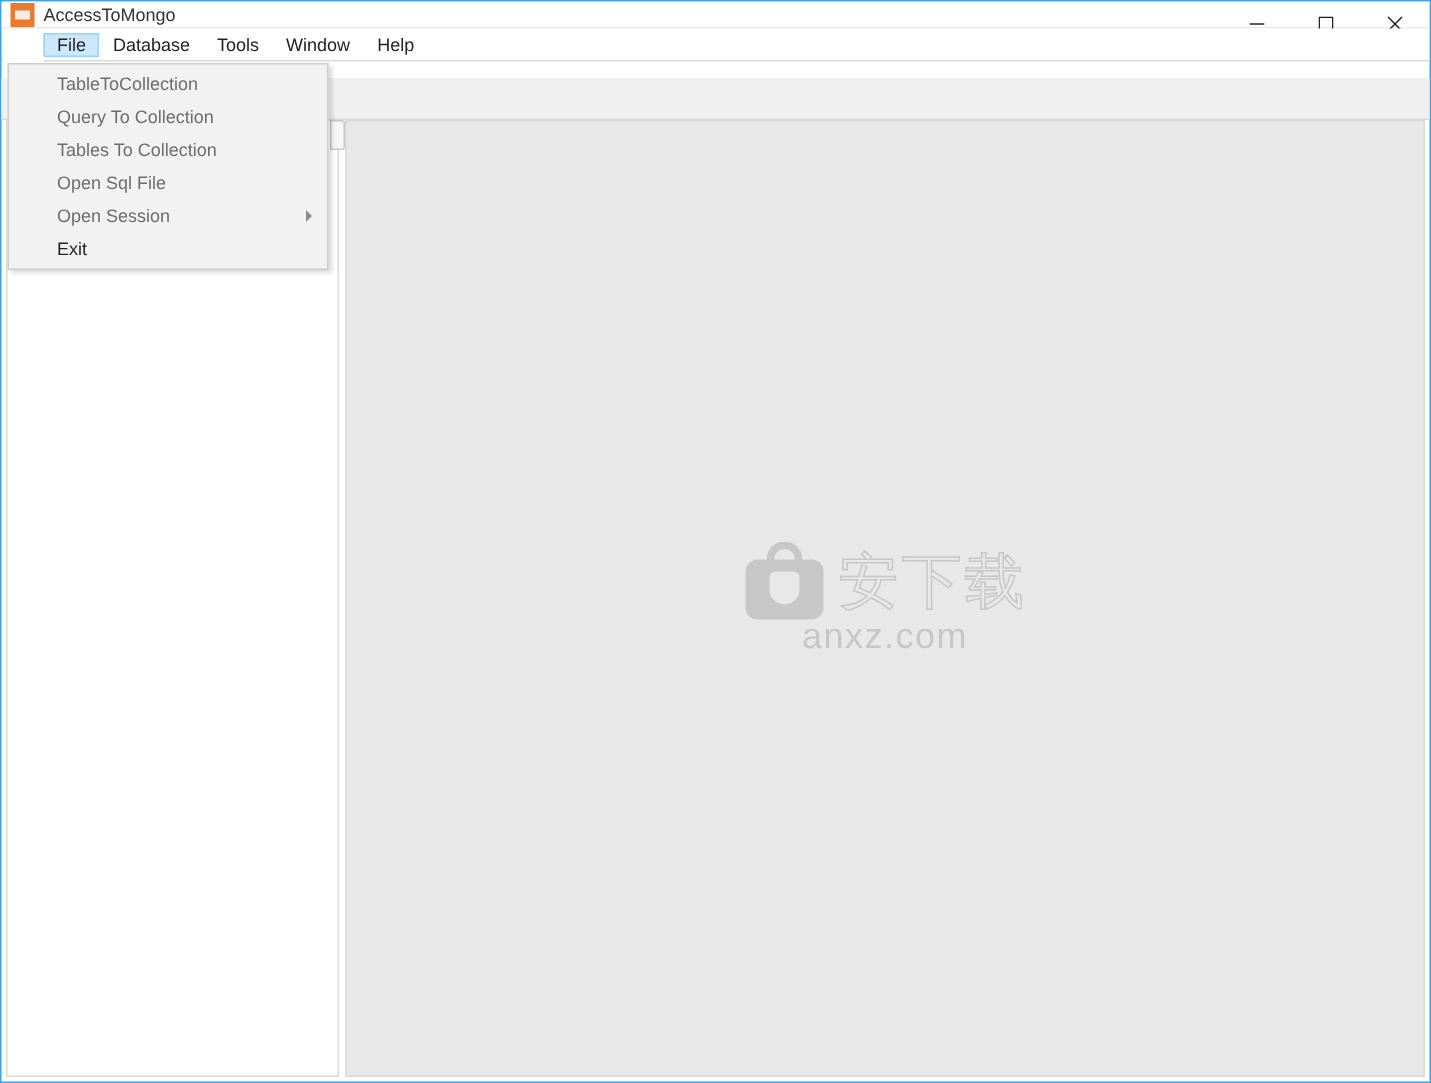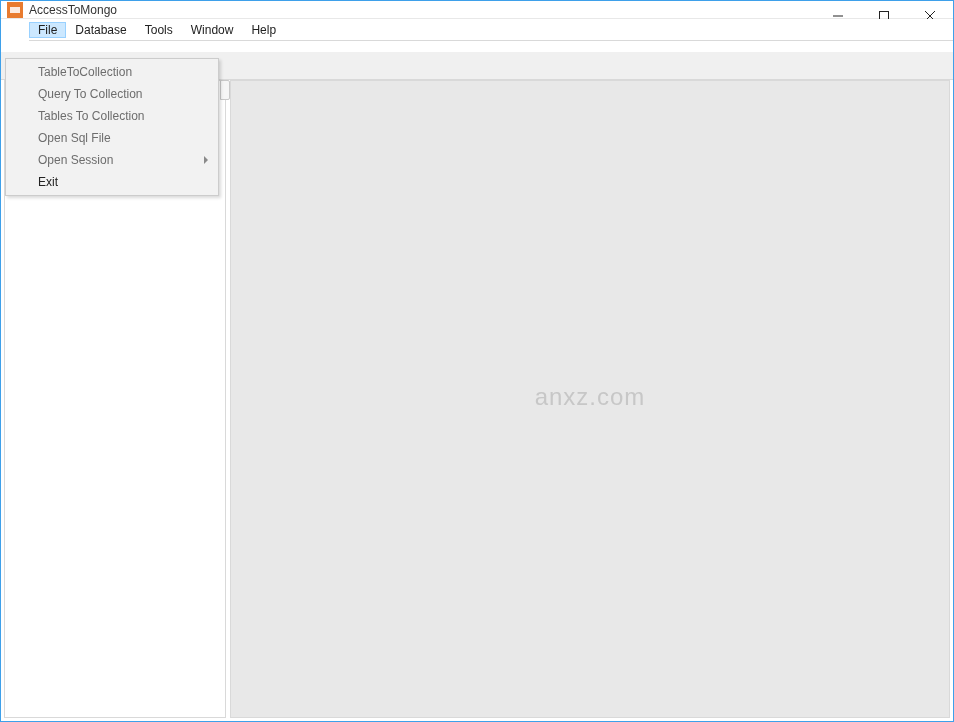--- a/index.html
+++ b/index.html
@@ -78,21 +78,21 @@
     color: #222;
     cursor: default;
   }
   .menu-item.active {
     background: #cce8ff;
     border: 1px solid #99d1ff;
     padding: 0 8px;
   }
   .dropdown {
     position: absolute;
-    top: 58px;
+    top: 42px;
     left: 5px;
     width: 214px;
     background: #f2f2f2;
     border: 1px solid #cccccc;
     box-shadow: 2px 2px 3px rgba(0,0,0,0.15);
     z-index: 10;
     padding: 2px;
   }
   .dropdown-inner{
     background:#f2f2f2;
@@ -271,16 +271,24 @@
       </div>
   </div>
 </div>
 
 <div class="workspace">
   <div class="side-panel">
     <div class="side-panel-tab"></div>
   </div>
   <div class="main-panel">
     <div class="watermark">
+      <div class="wm-top">
+        <div class="wm-bag">
+          <div class="handle"></div>
+          <div class="body"></div>
+          <div class="shield"></div>
+        </div>
+        <div class="wm-cn">安下载</div>
+      </div>
       <div class="wm-url">anxz.com</div>
     </div>
   </div>
 </div>
 
 </body></html>

